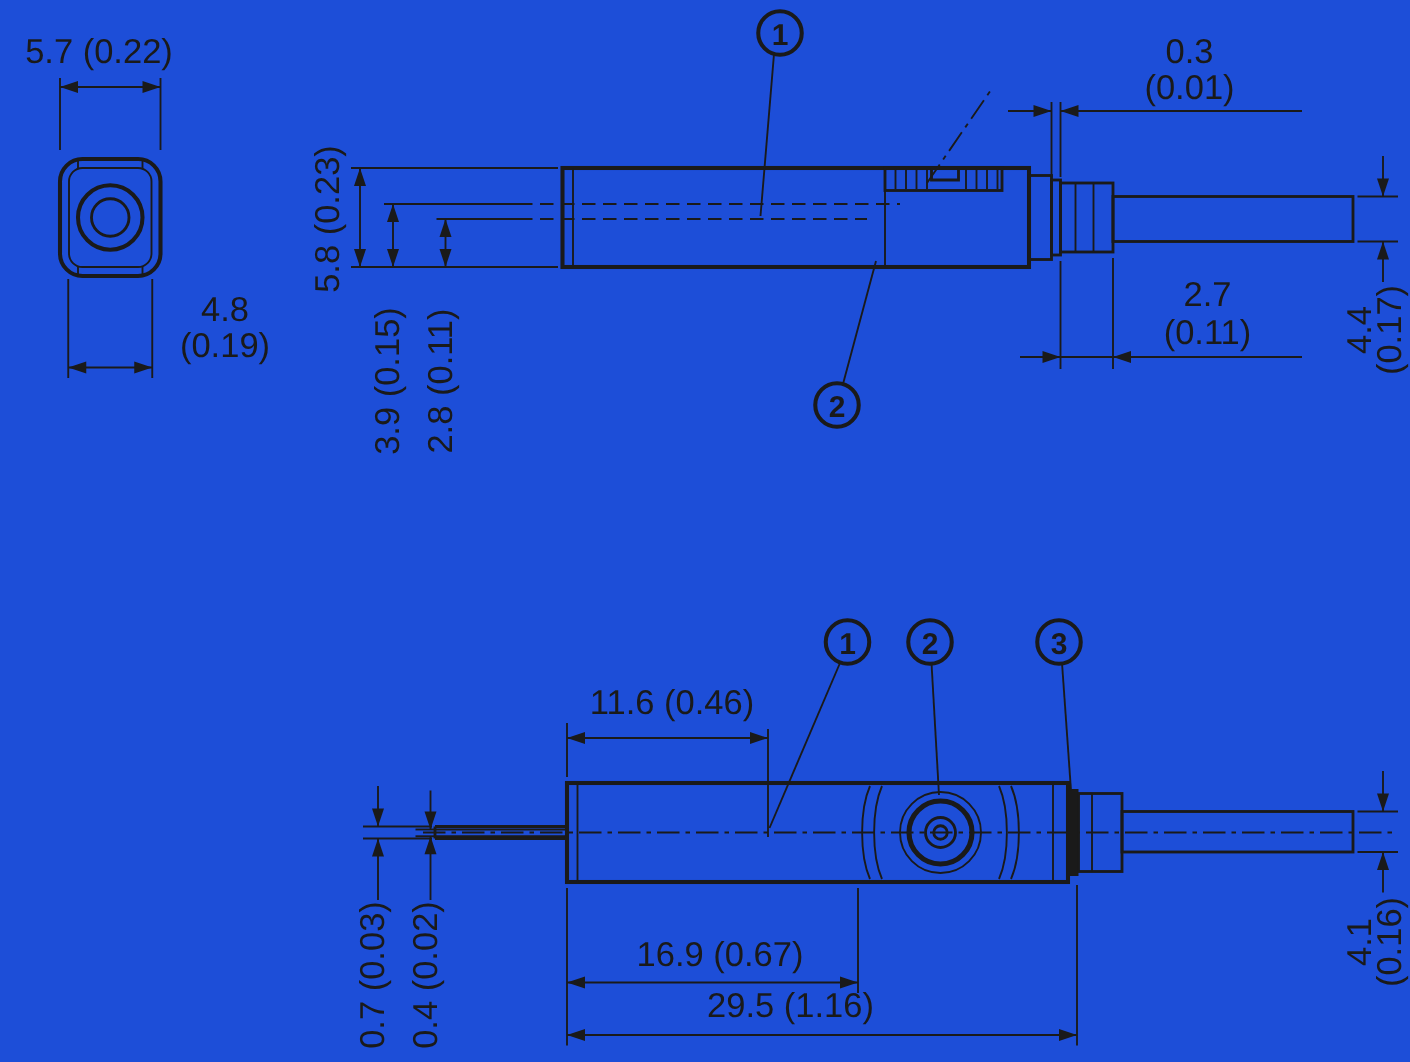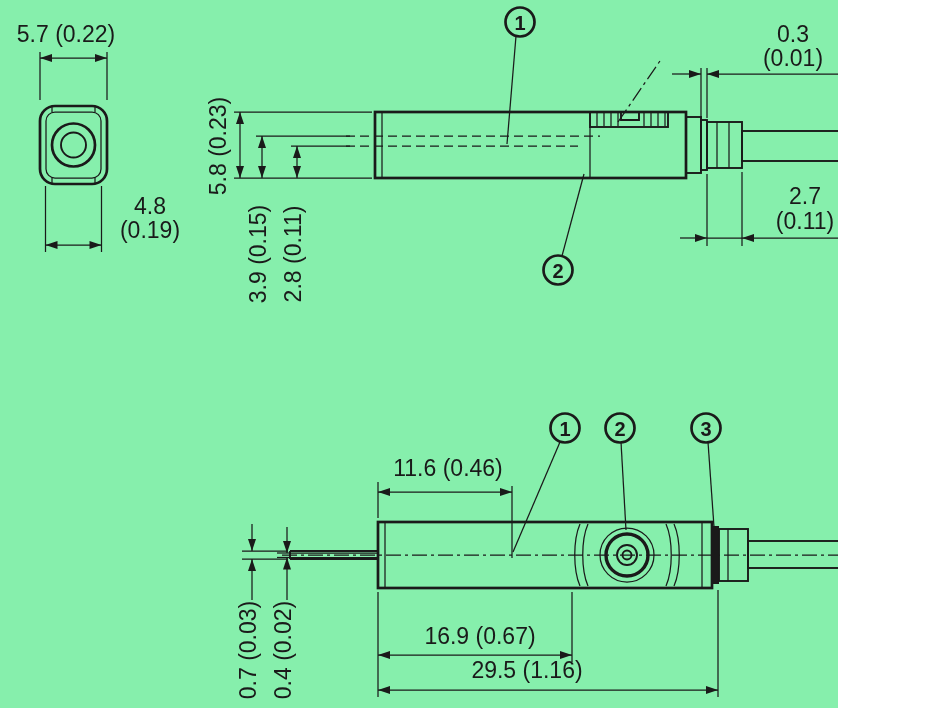--- a/index.html
+++ b/index.html
@@ -1,16 +1,16 @@
 <!DOCTYPE html>
 <html><head>
 <meta charset="utf-8">
 <style>
   html,body{margin:0;padding:0;background:#fff;}
-  .canvas{position:relative;width:838px;height:708px;background:#86efac;overflow:hidden;}
+  .canvas{position:relative;width:940px;height:708px;background:#1d4ed8;overflow:hidden;}
   svg{display:block;}
   .ln{stroke:#1a1a1a;fill:none;stroke-linecap:butt;}
   .w3{stroke-width:2.7;}
   .w2{stroke-width:1.9;}
   .w1{stroke-width:1.25;}
   .dash{stroke-dasharray:9 5;}
   .cdash{stroke-dasharray:15 4 3 4;}
   text{font-family:"Liberation Sans","DejaVu Sans",sans-serif;fill:#1a1a1a;stroke:none;}
   .dt{font-size:23px;}
   .ct{font-size:20px;font-weight:700;}

